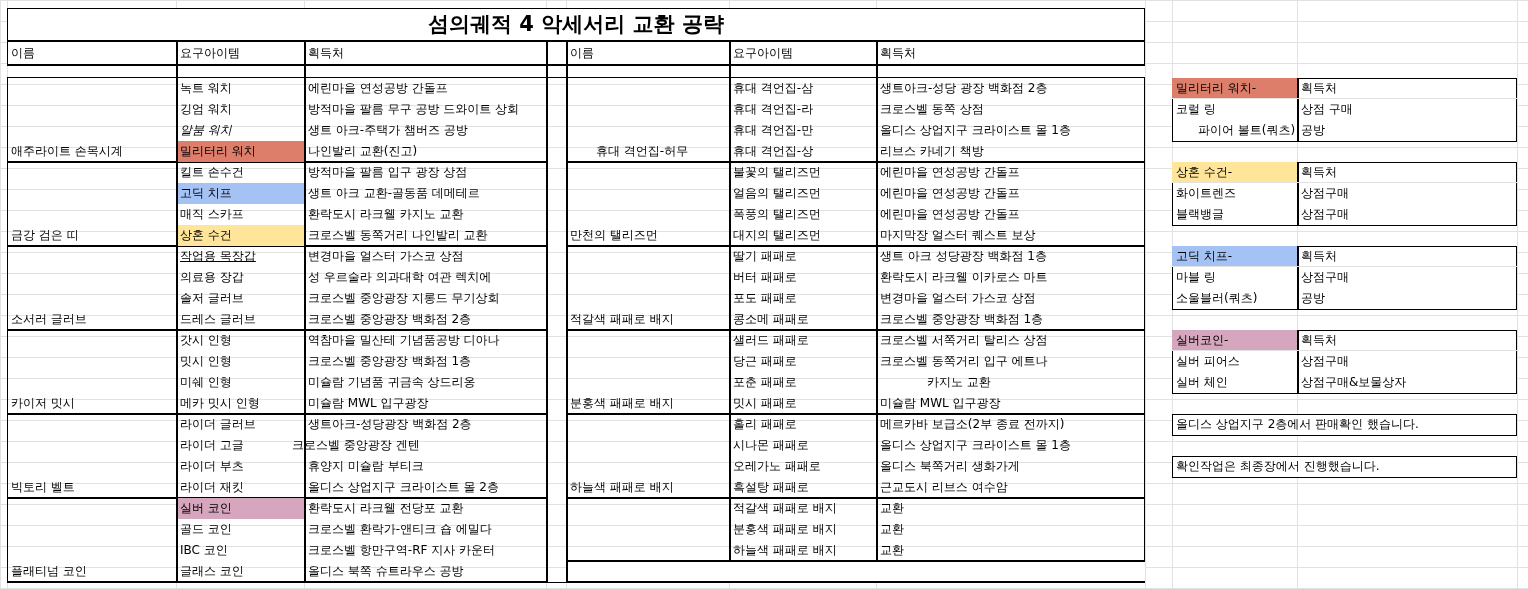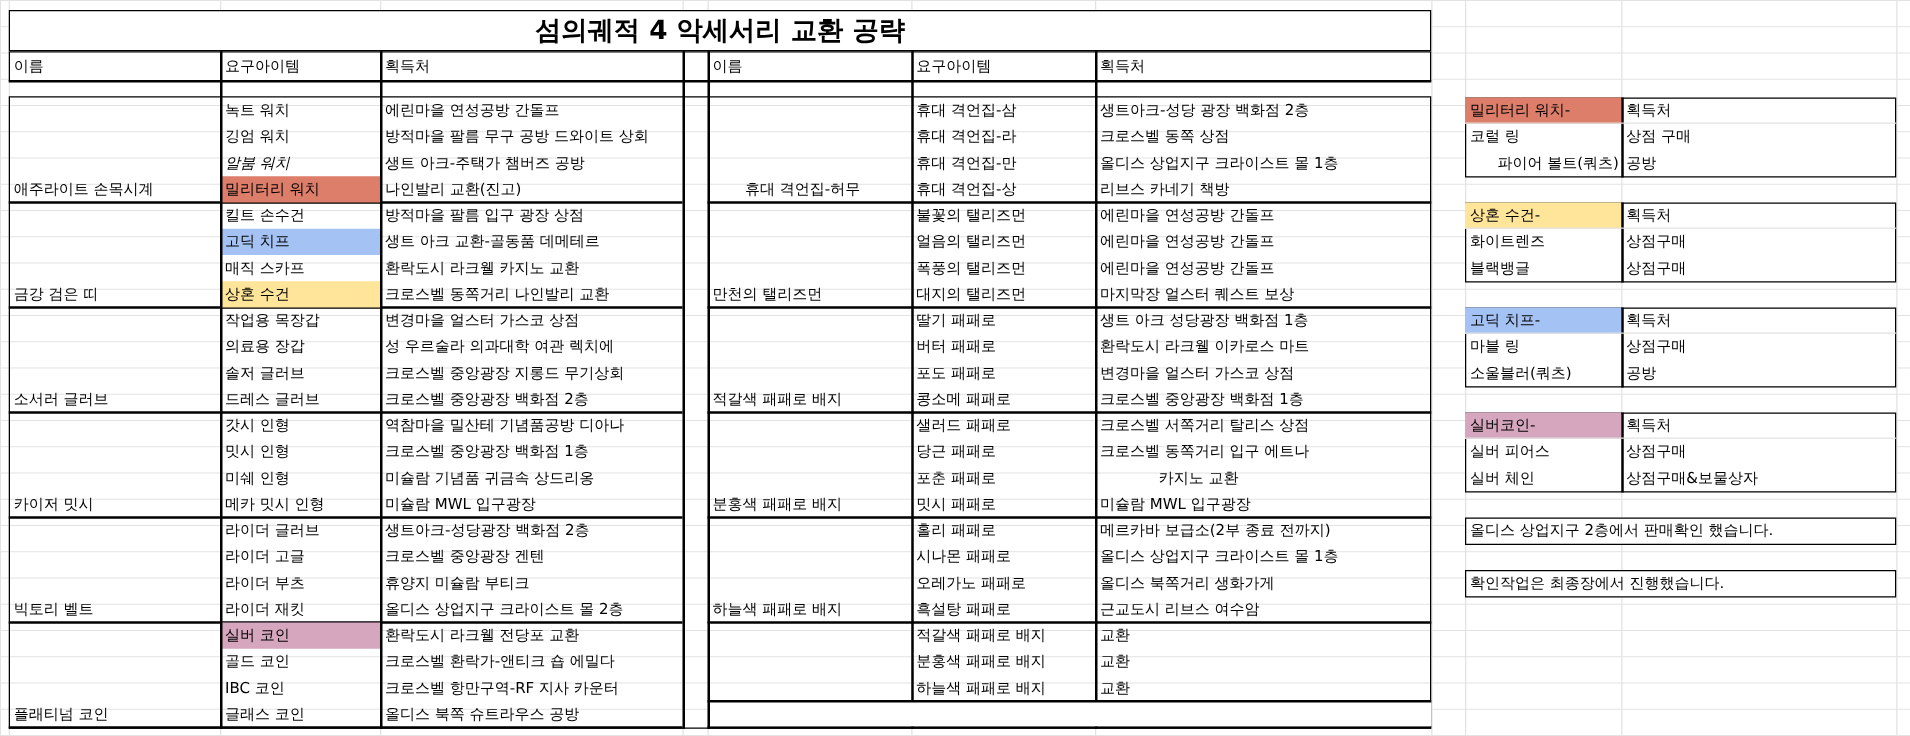--- a/index.html
+++ b/index.html
@@ -74,21 +74,21 @@
     <div class="cell" style="left:176px;top:162px;width:128px;">킬트 손수건</div>
     <div class="cell" style="left:304px;top:162px;width:242px;">방적마을 팔름 입구 광장 상점</div>
     <div class="cell" style="left:176px;top:183px;width:128px;background:#A4C2F4;">고딕 치프</div>
     <div class="cell" style="left:304px;top:183px;width:242px;">생트 아크 교환-골동품 데메테르</div>
     <div class="cell" style="left:176px;top:204px;width:128px;">매직 스카프</div>
     <div class="cell" style="left:304px;top:204px;width:242px;">환락도시 라크웰 카지노 교환</div>
     <div class="cell" style="left:176px;top:225px;width:128px;background:#FFE599;">상혼 수건</div>
     <div class="cell" style="left:304px;top:225px;width:242px;">크로스벨 동쪽거리 나인발리 교환</div>
     <div class="bl" style="left:7px;top:329px;width:539px;height:1.5px;"></div>
     <div class="cell" style="left:7px;top:309px;width:169px;">소서러 글러브</div>
-    <div class="cell" style="left:176px;top:246px;width:128px;">작업용 목장갑</div>
+    <div class="cell" style="left:176px;top:246px;width:128px;text-decoration:underline;">작업용 목장갑</div>
     <div class="cell" style="left:304px;top:246px;width:242px;">변경마을 얼스터 가스코 상점</div>
     <div class="cell" style="left:176px;top:267px;width:128px;">의료용 장갑</div>
     <div class="cell" style="left:304px;top:267px;width:242px;">성 우르술라 의과대학 여관 렉치에</div>
     <div class="cell" style="left:176px;top:288px;width:128px;">솔저 글러브</div>
     <div class="cell" style="left:304px;top:288px;width:242px;">크로스벨 중앙광장 지롱드 무기상회</div>
     <div class="cell" style="left:176px;top:309px;width:128px;">드레스 글러브</div>
     <div class="cell" style="left:304px;top:309px;width:242px;">크로스벨 중앙광장 백화점 2층</div>
     <div class="bl" style="left:7px;top:413px;width:539px;height:1.5px;"></div>
     <div class="cell" style="left:7px;top:393px;width:169px;">카이저 밋시</div>
     <div class="cell" style="left:176px;top:330px;width:128px;">갓시 인형</div>
@@ -97,21 +97,21 @@
     <div class="cell" style="left:304px;top:351px;width:242px;">크로스벨 중앙광장 백화점 1층</div>
     <div class="cell" style="left:176px;top:372px;width:128px;">미쉐 인형</div>
     <div class="cell" style="left:304px;top:372px;width:242px;">미슐람 기념품 귀금속 상드리옹</div>
     <div class="cell" style="left:176px;top:393px;width:128px;">메카 밋시 인형</div>
     <div class="cell" style="left:304px;top:393px;width:242px;">미슐람 MWL 입구광장</div>
     <div class="bl" style="left:7px;top:497px;width:539px;height:1.5px;"></div>
     <div class="cell" style="left:7px;top:477px;width:169px;">빅토리 벨트</div>
     <div class="cell" style="left:176px;top:414px;width:128px;">라이더 글러브</div>
     <div class="cell" style="left:304px;top:414px;width:242px;">생트아크-성당광장 백화점 2층</div>
     <div class="cell" style="left:176px;top:435px;width:128px;">라이더 고글</div>
-    <div class="cell" style="left:304px;top:435px;width:242px;">크로스벨 중앙광장 겐텐</div>
+    <div class="cell" style="left:288px;top:435px;width:242px;">크로스벨 중앙광장 겐텐</div>
     <div class="cell" style="left:176px;top:456px;width:128px;">라이더 부츠</div>
     <div class="cell" style="left:304px;top:456px;width:242px;">휴양지 미슐람 부티크</div>
     <div class="cell" style="left:176px;top:477px;width:128px;">라이더 재킷</div>
     <div class="cell" style="left:304px;top:477px;width:242px;">올디스 상업지구 크라이스트 몰 2층</div>
     <div class="bl" style="left:7px;top:581px;width:539px;height:1.5px;"></div>
     <div class="cell" style="left:7px;top:561px;width:169px;">플래티넘 코인</div>
     <div class="cell" style="left:176px;top:498px;width:128px;background:#D5A6BD;">실버 코인</div>
     <div class="cell" style="left:304px;top:498px;width:242px;">환락도시 라크웰 전당포 교환</div>
     <div class="cell" style="left:176px;top:519px;width:128px;">골드 코인</div>
     <div class="cell" style="left:304px;top:519px;width:242px;">크로스벨 환락가-앤티크 숍 에밀다</div>

